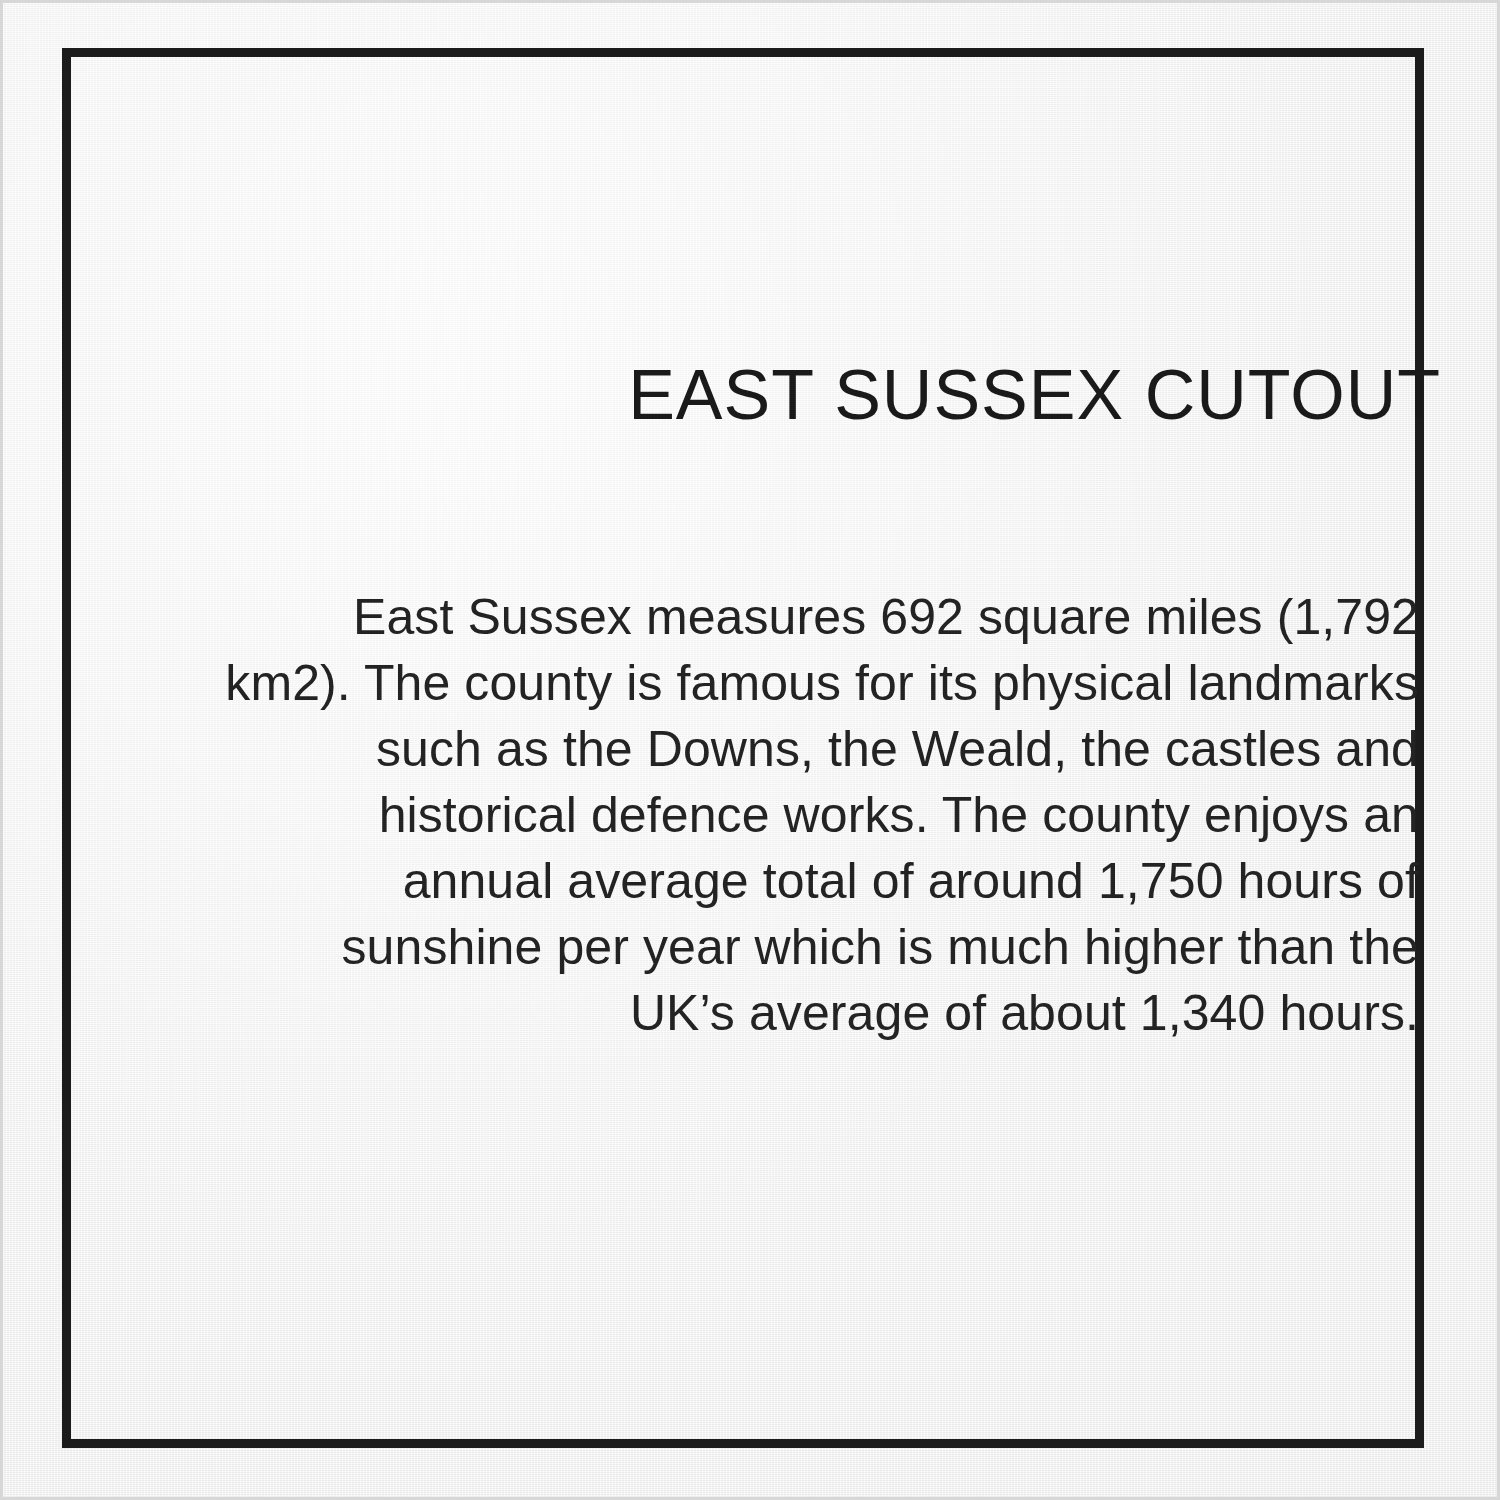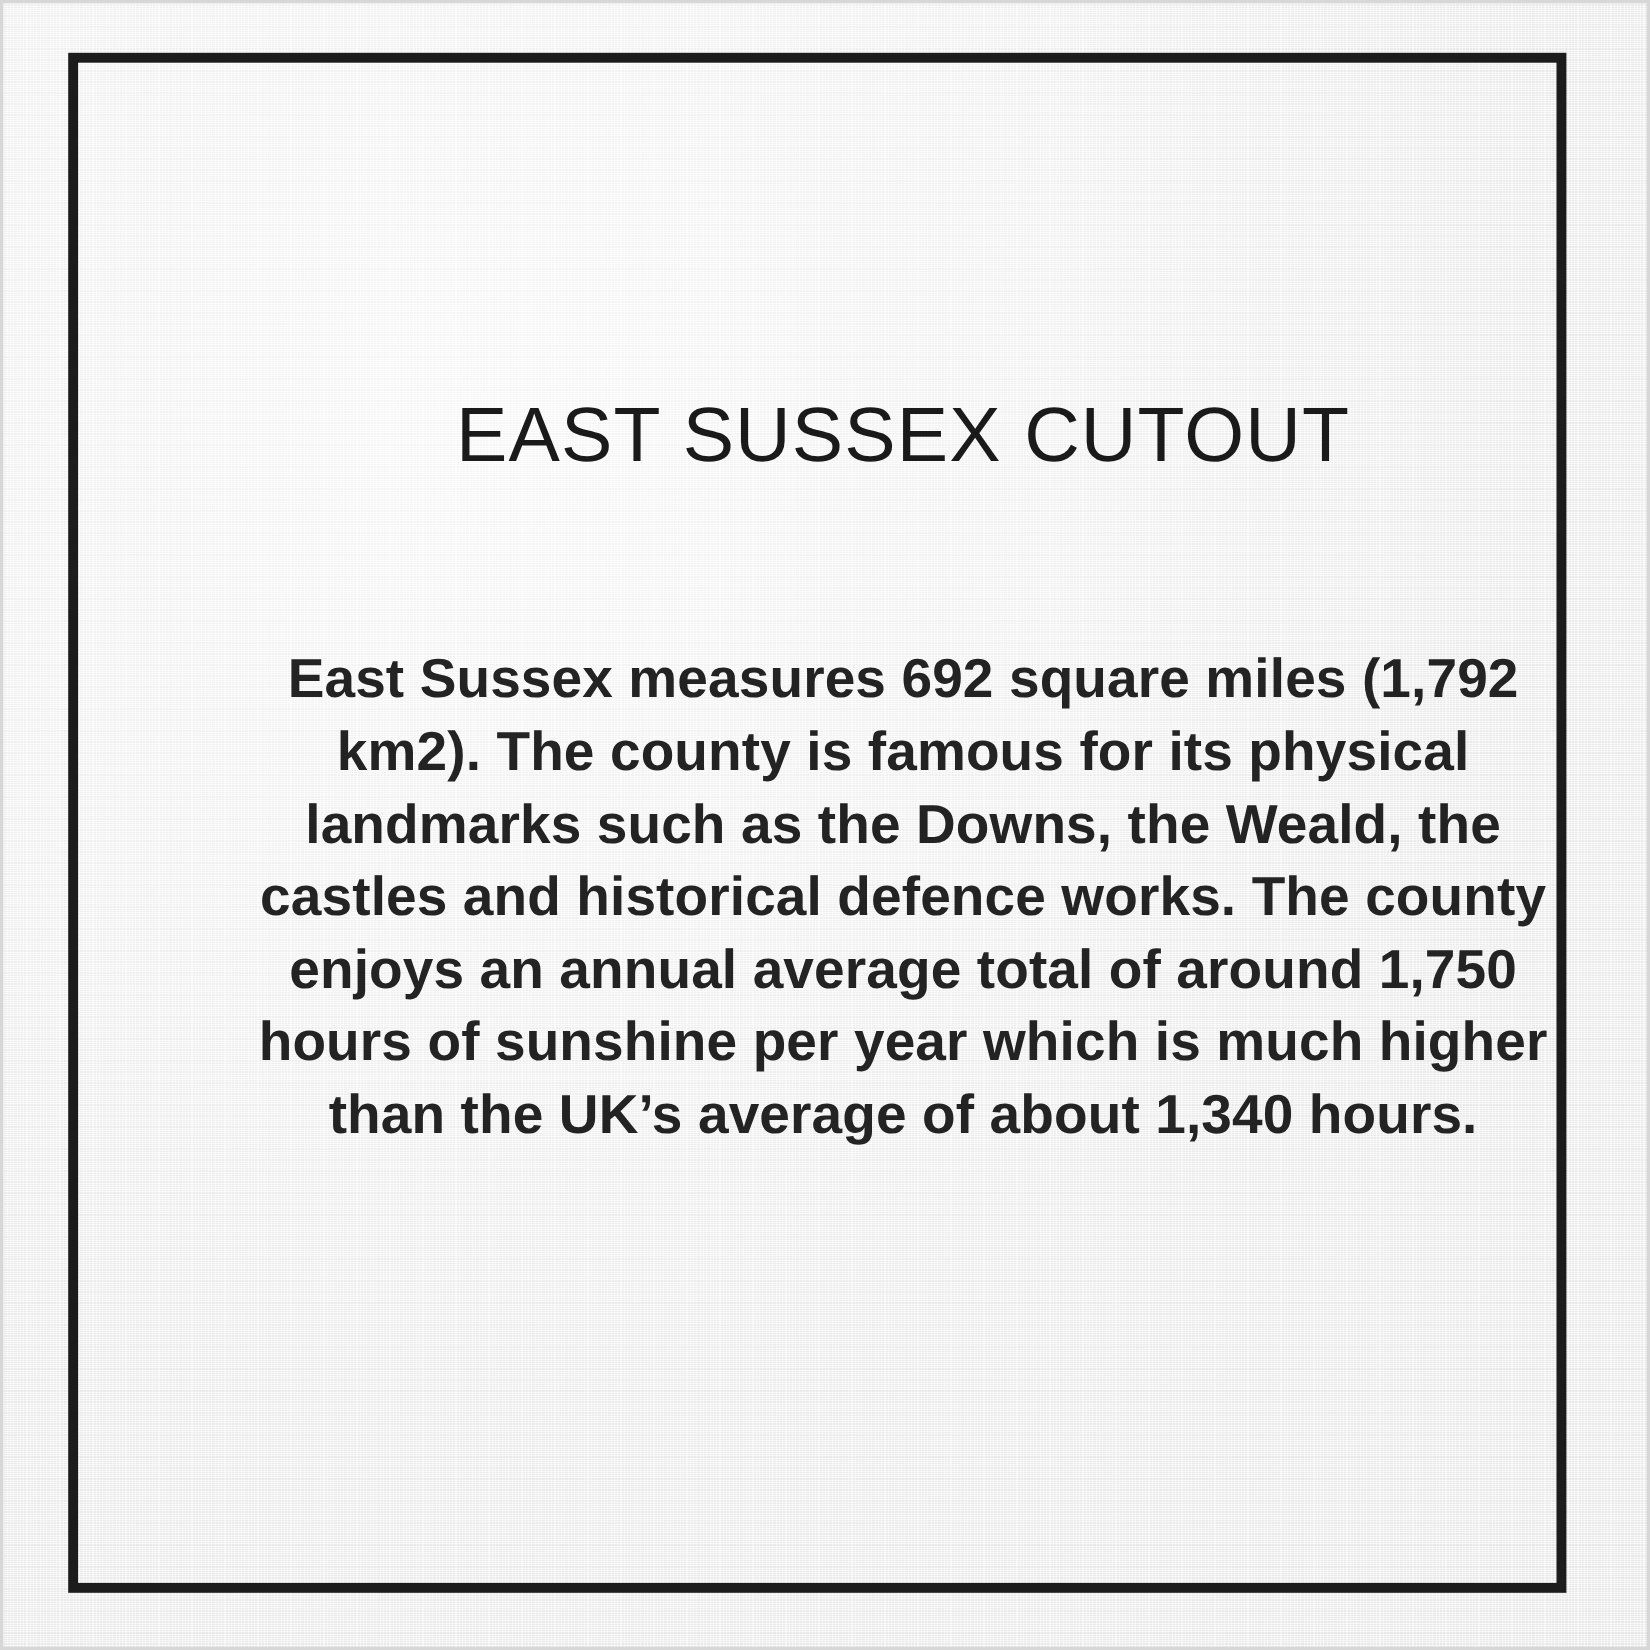--- a/index.html
+++ b/index.html
@@ -44,40 +44,40 @@
     height: 1400px;
     box-sizing: border-box;
     border: 9px solid #1c1c1c;
   }
 
   .content {
     position: absolute;
     left: 130px;
     top: 300px;
     width: 1240px;
-    text-align: center;
+    text-align: right;
   }
 
   .title {
     font-size: 70px;
     font-weight: 400;
     letter-spacing: 1px;
     color: #1a1a1a;
     margin: 0;
     line-height: 1.1;
     white-space: nowrap;
   }
 
   .body-text {
     margin: 0;
     padding: 0 22px;
     font-size: 50px;
     line-height: 1.32;
     color: #232323;
-    font-weight: 700;
+    font-weight: 400;
     letter-spacing: 0.1px;
   }
 
   .spacer {
     height: 150px;
   }
 </style>
 </head>
 <body>
 

